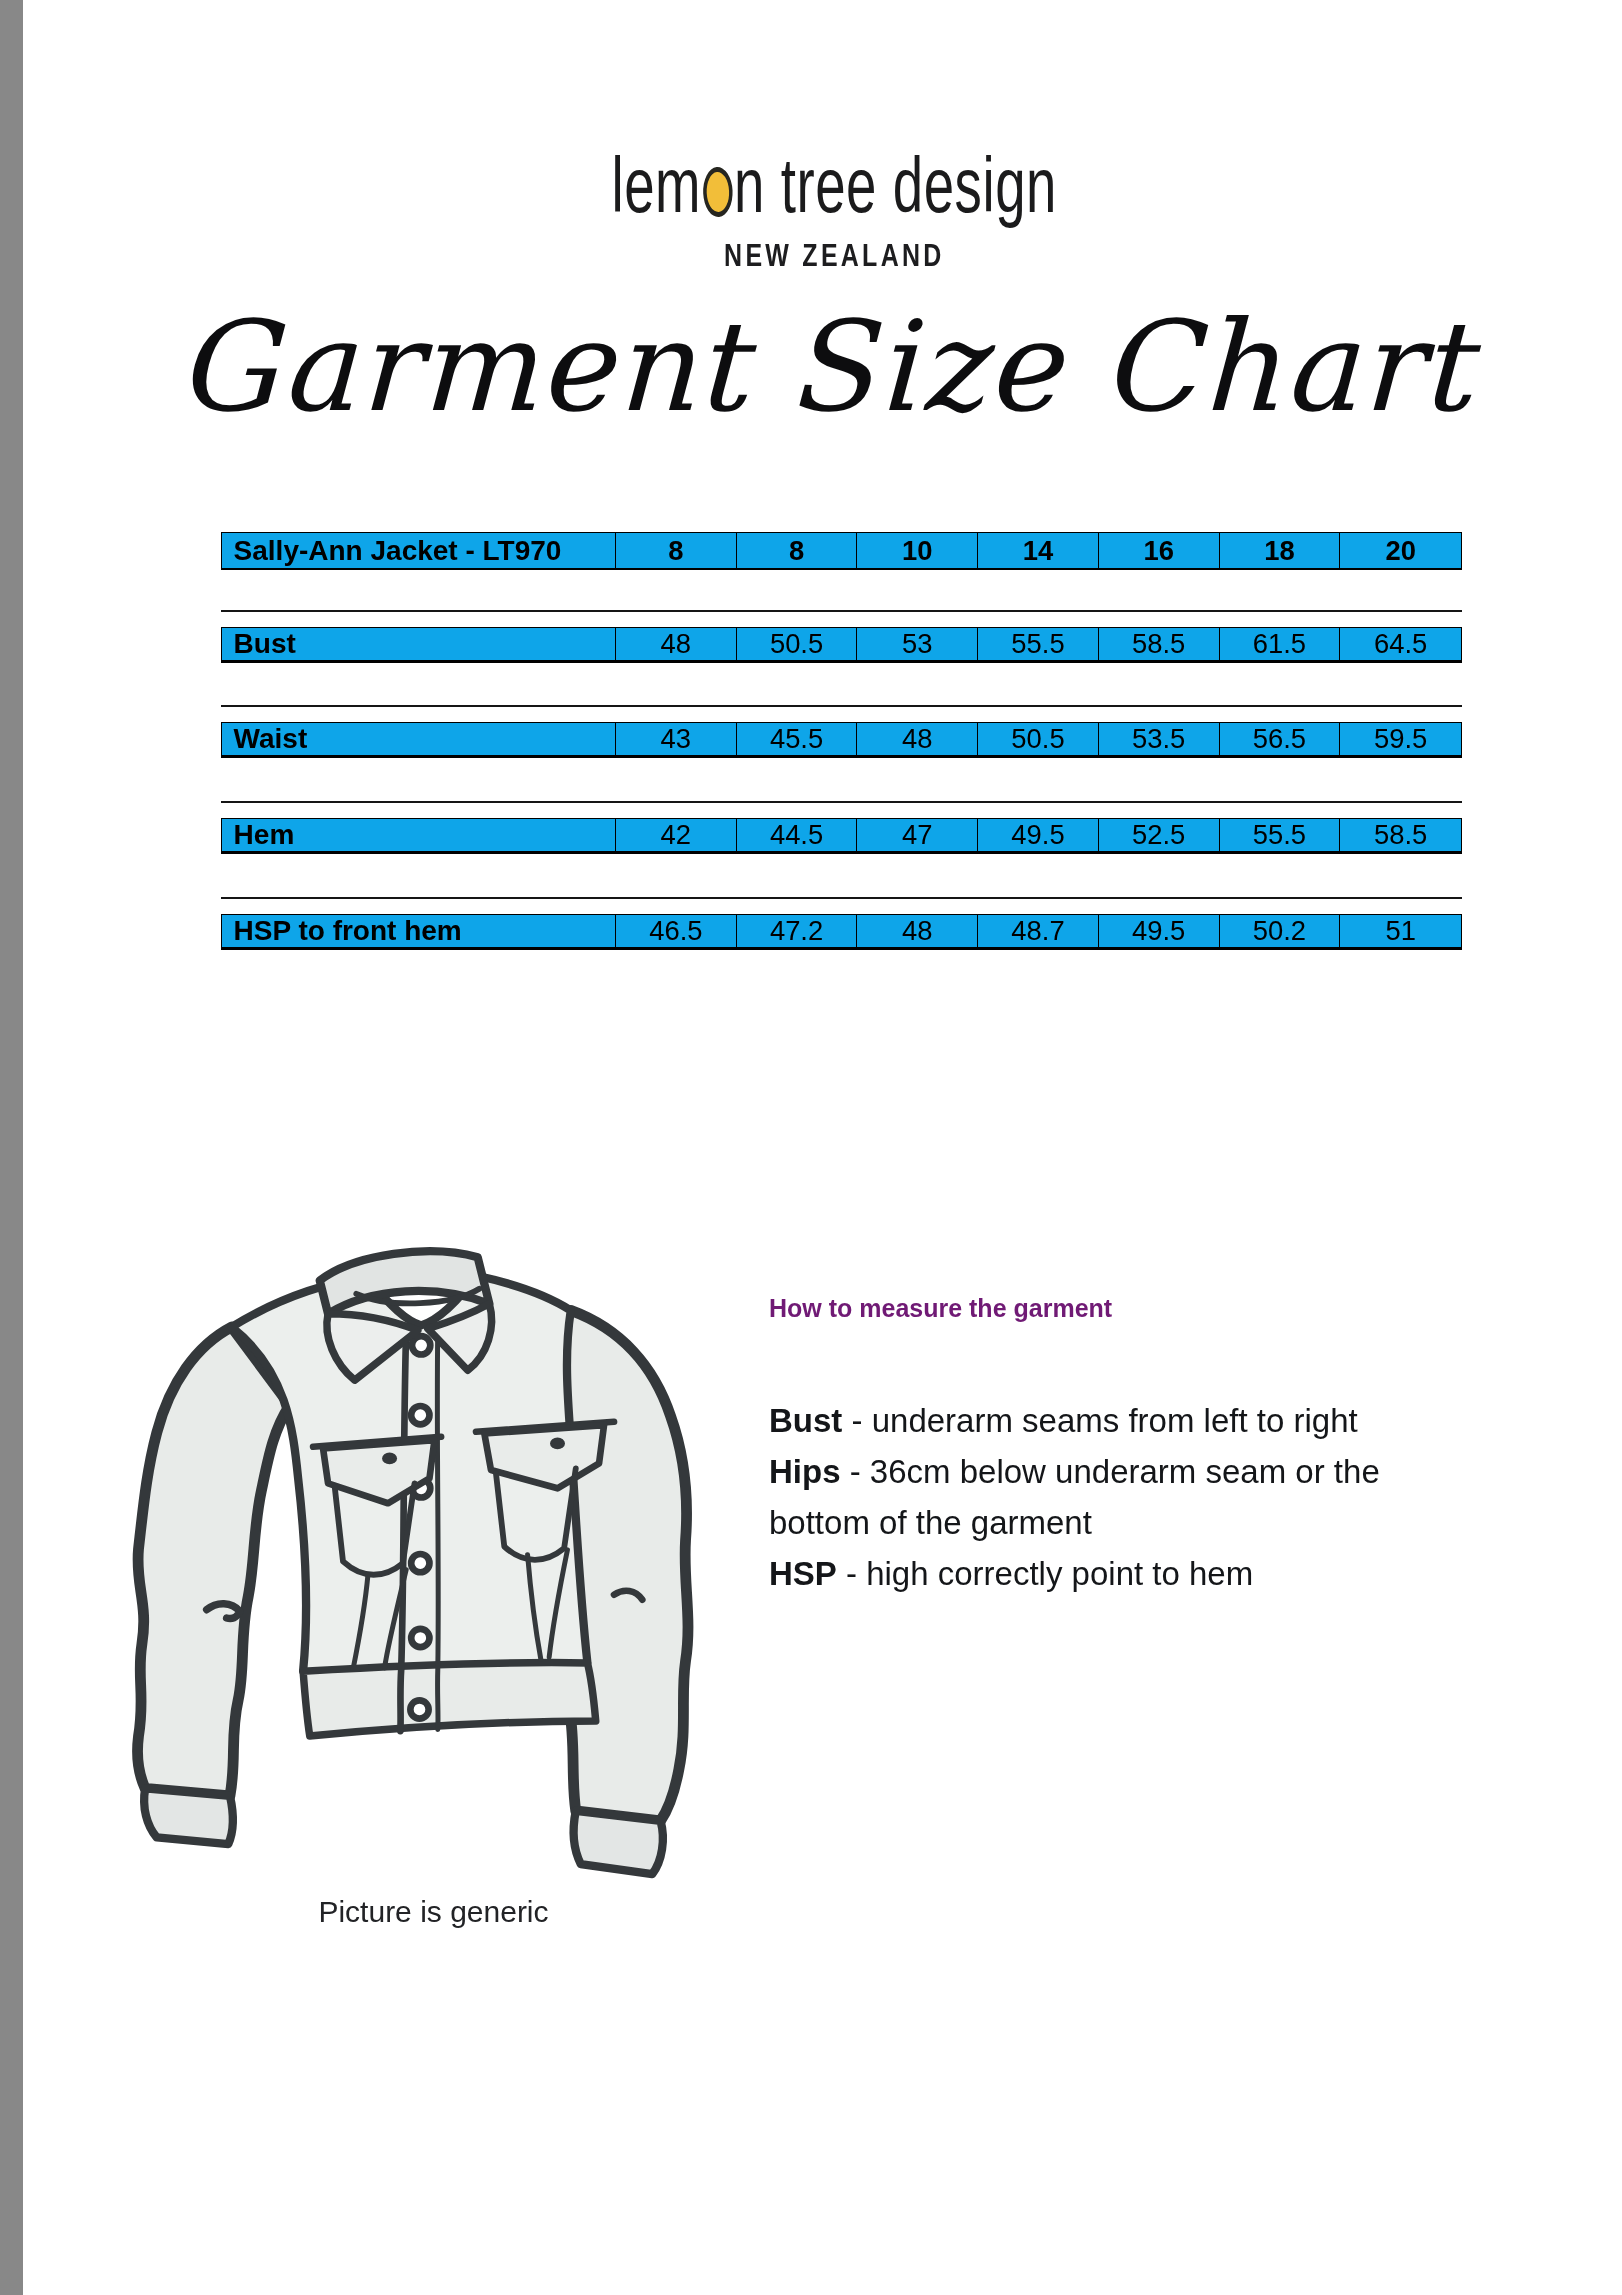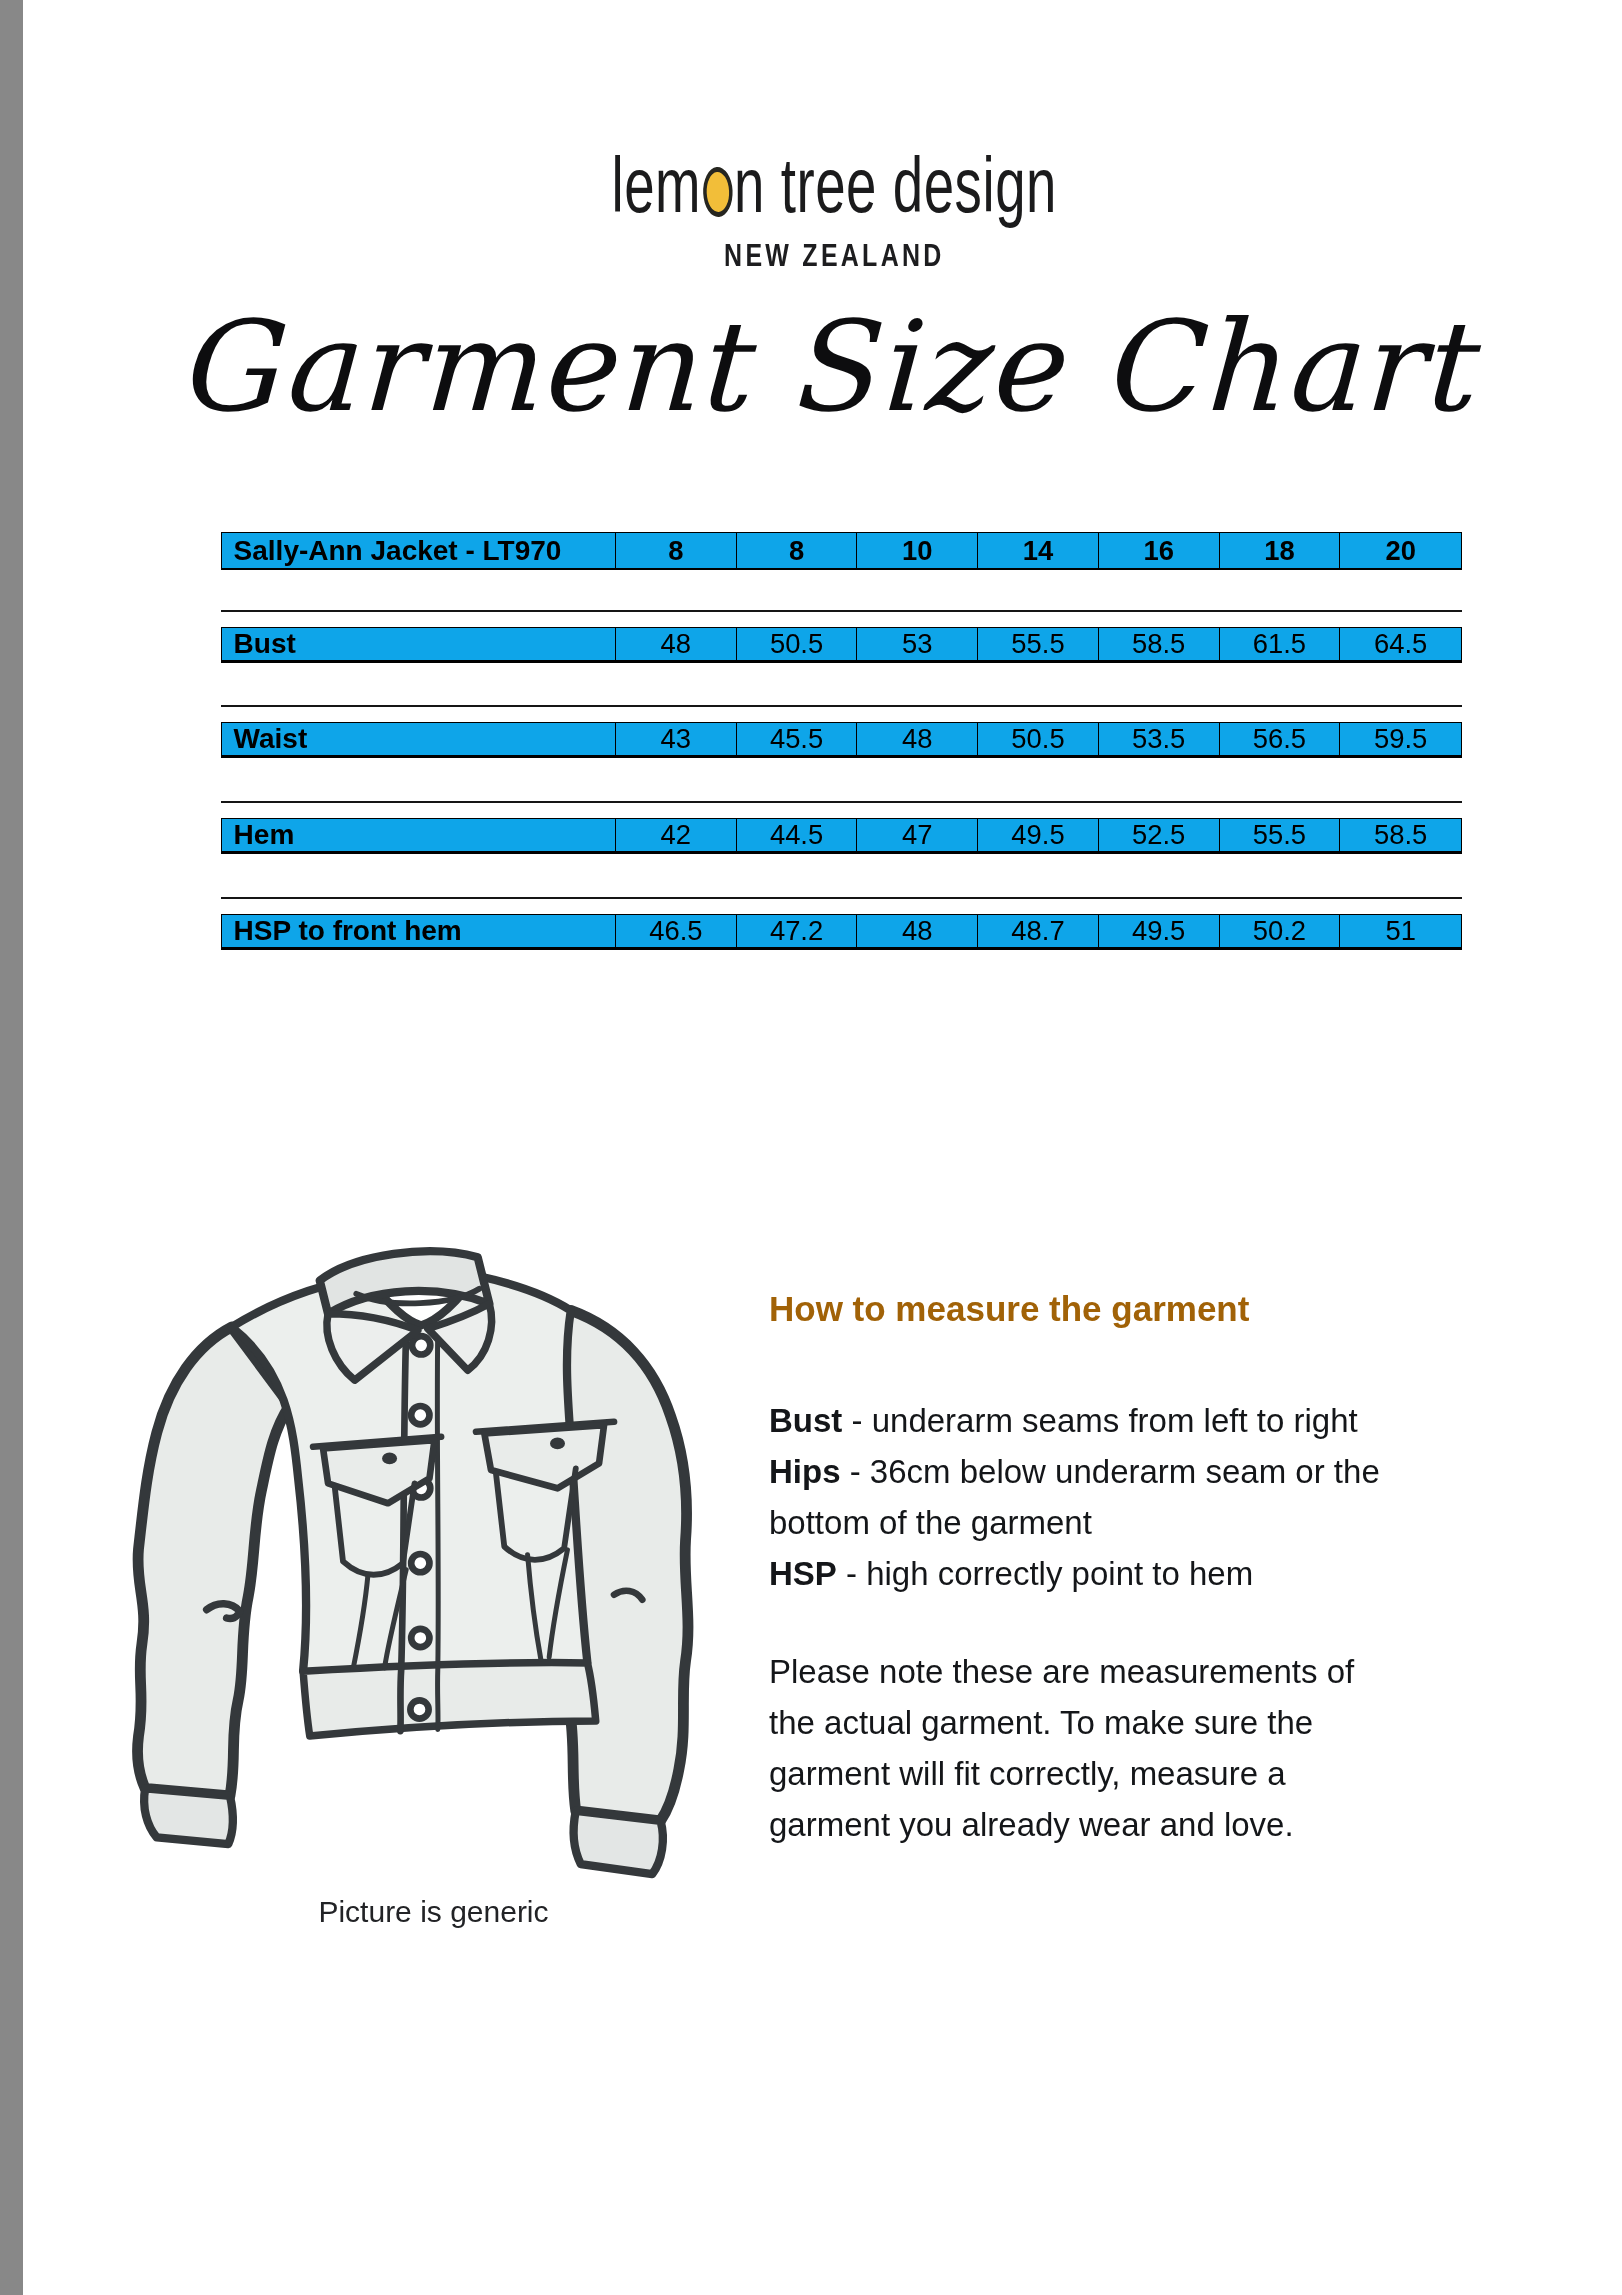--- a/index.html
+++ b/index.html
@@ -47,21 +47,21 @@
   .rowgroup{position:absolute;left:198px;width:1241px;}
   .hairline{height:1.7px;background:#151515;margin-bottom:15px;}
   
   .jacket-wrap{position:absolute;left:82px;top:1204px;width:624px;height:690px;}
   .caption{
     position:absolute;left:82px;top:1895px;width:657px;text-align:center;
     font-size:30px;color:#222326;
   }
   
   .howto{position:absolute;left:746px;top:1287px;width:630px;color:#141619;}
-  .howto h2{margin:0;font-size:35px;line-height:43px;font-weight:bold;color:#a16207;}
+  .howto h2{margin:0;font-size:25px;line-height:43px;font-weight:bold;color:#701a75;}
   .items{margin-top:65px;}
   .mi{font-size:33px;line-height:51px;}
   .mi b{font-weight:bold;}
   .note{margin-top:47px;font-size:33px;line-height:51px;}
 </style>
 </head>
 <body>
 
 <div id="page">
 
@@ -193,17 +193,16 @@
   </div>
   <div class="caption">Picture is generic</div>
 
   <div class="howto">
     <h2>How to measure the garment</h2>
     <div class="items">
       <div class="mi"><b>Bust</b><span> - underarm seams from left to right</span></div>
       <div class="mi"><b>Hips</b><span> - 36cm below underarm seam or the bottom of the garment</span></div>
       <div class="mi"><b>HSP</b><span> - high correctly point to hem</span></div>
     </div>
-    <div class="note">Please note these are measurements of the actual garment. To make sure the garment will fit correctly, measure a garment you already wear and love.</div>
   </div>
 
 </div>
 
 
 </body></html>

